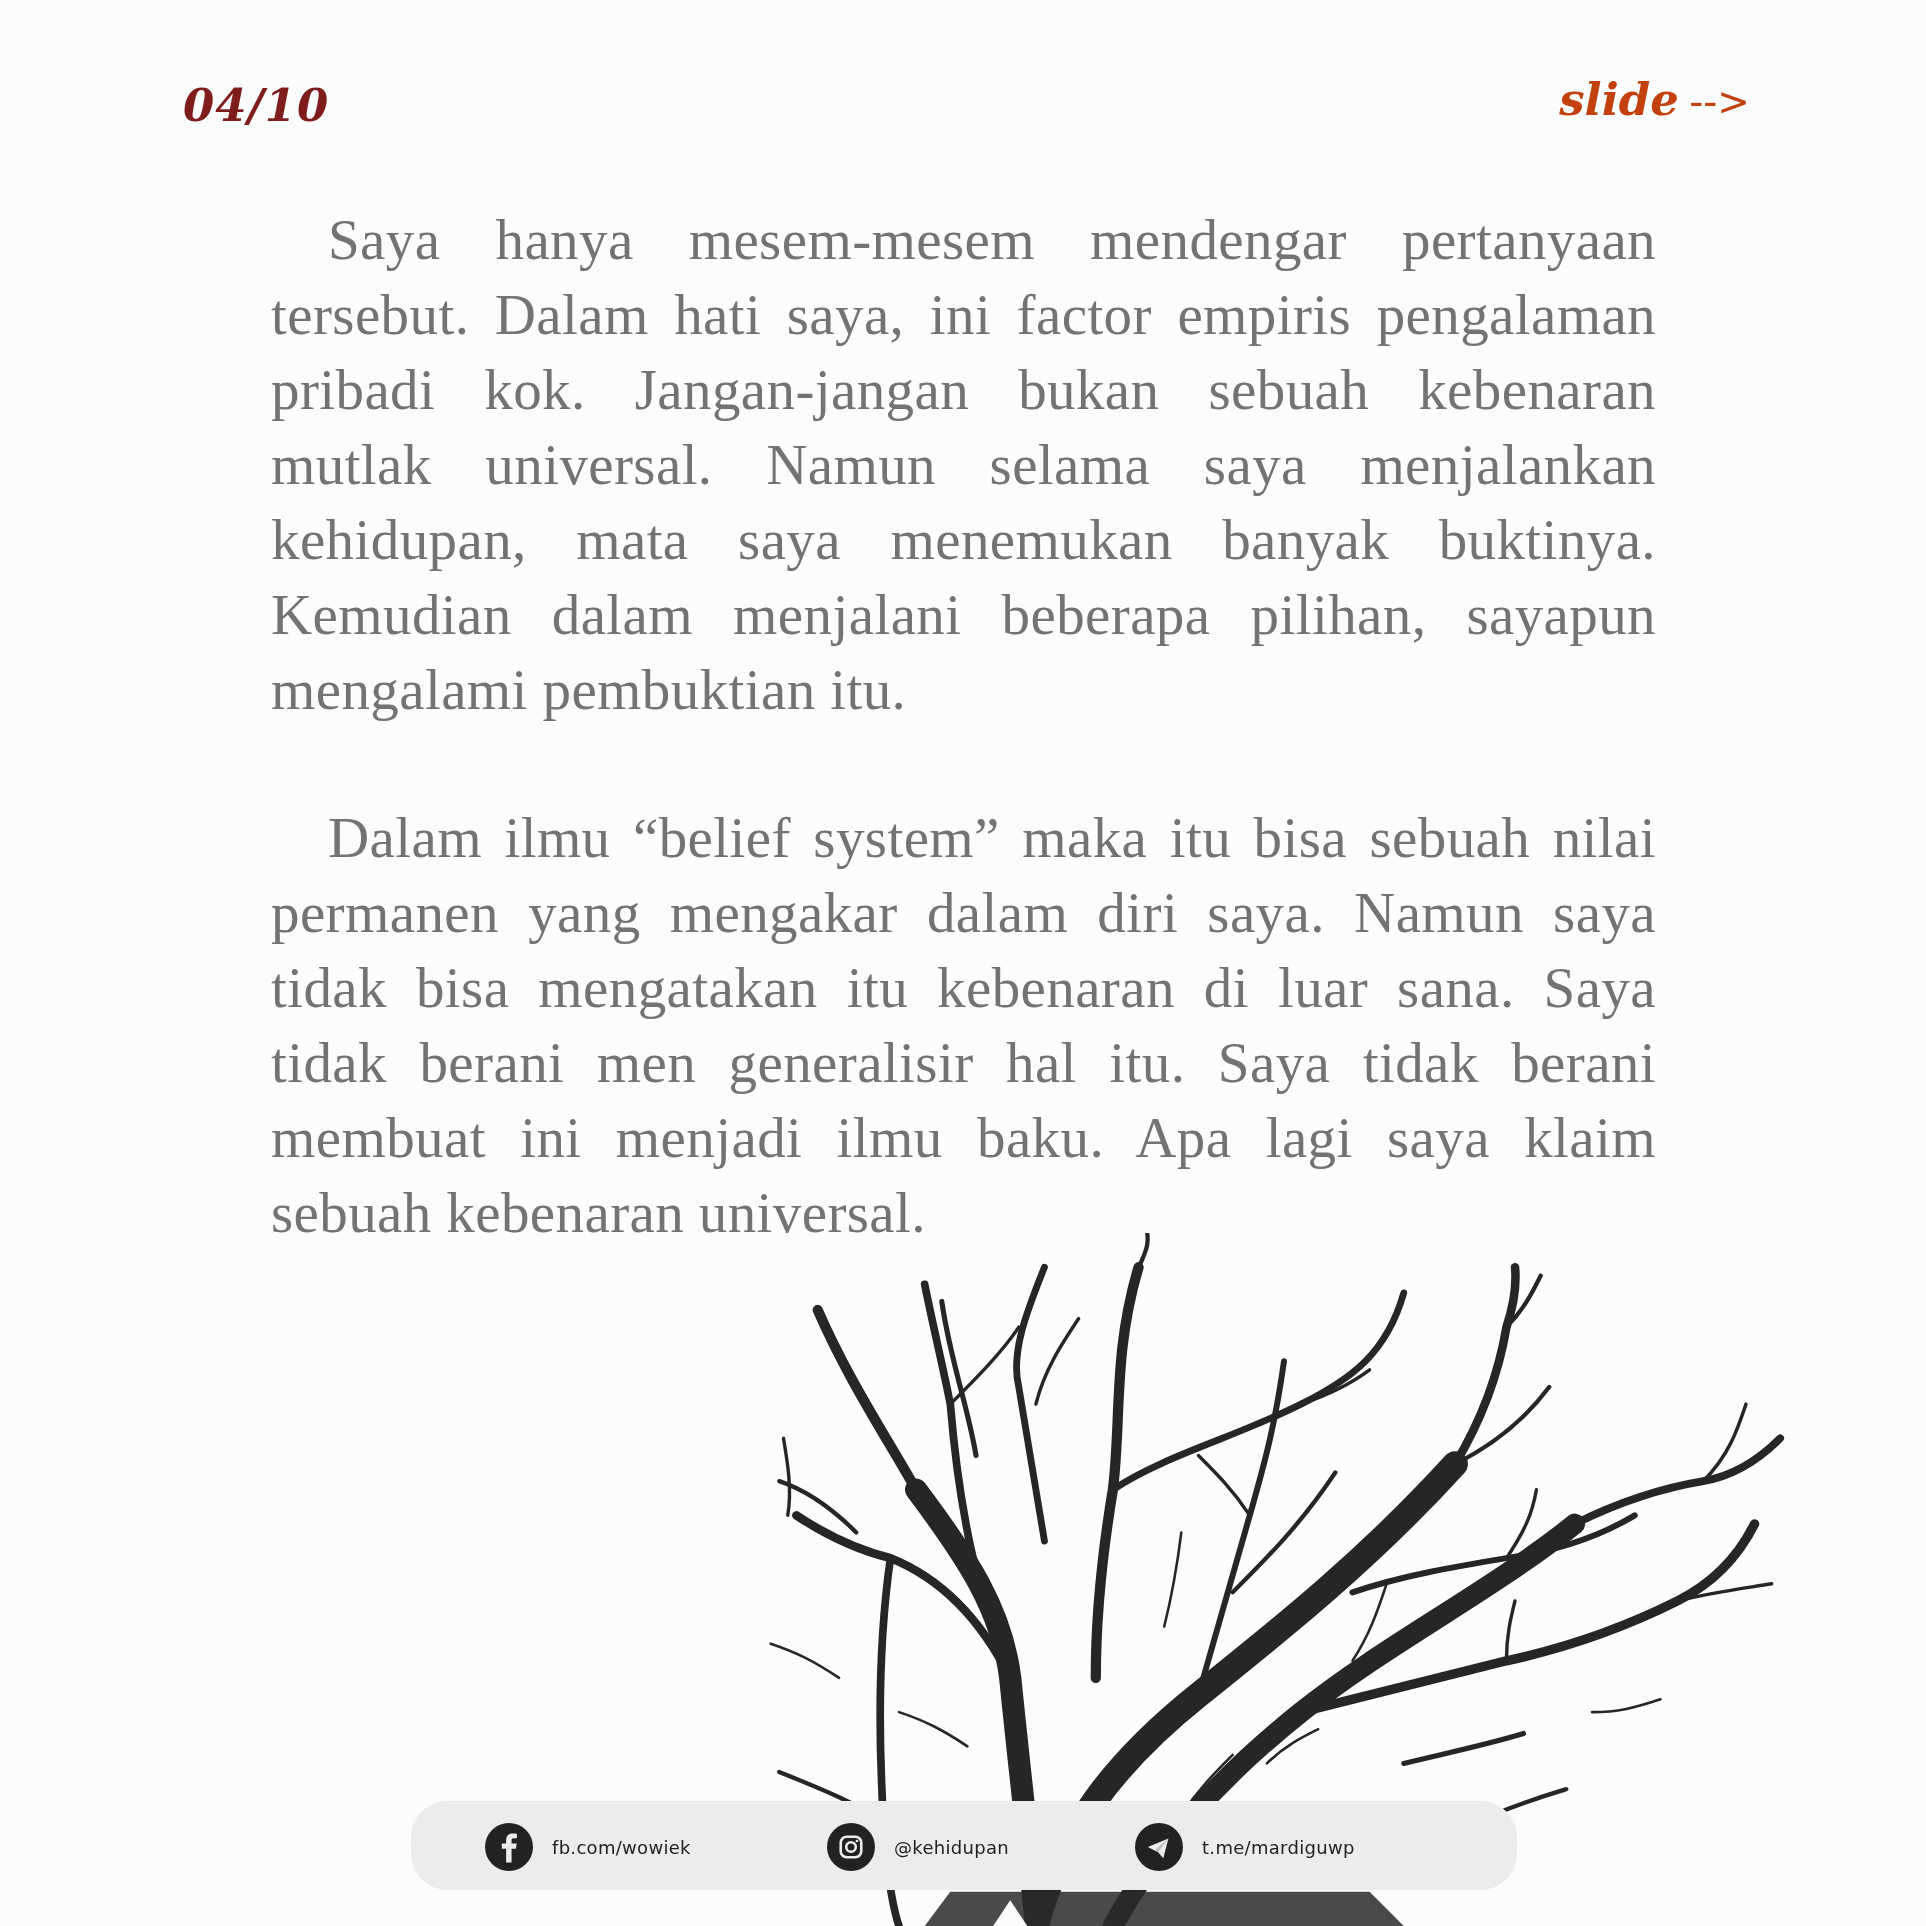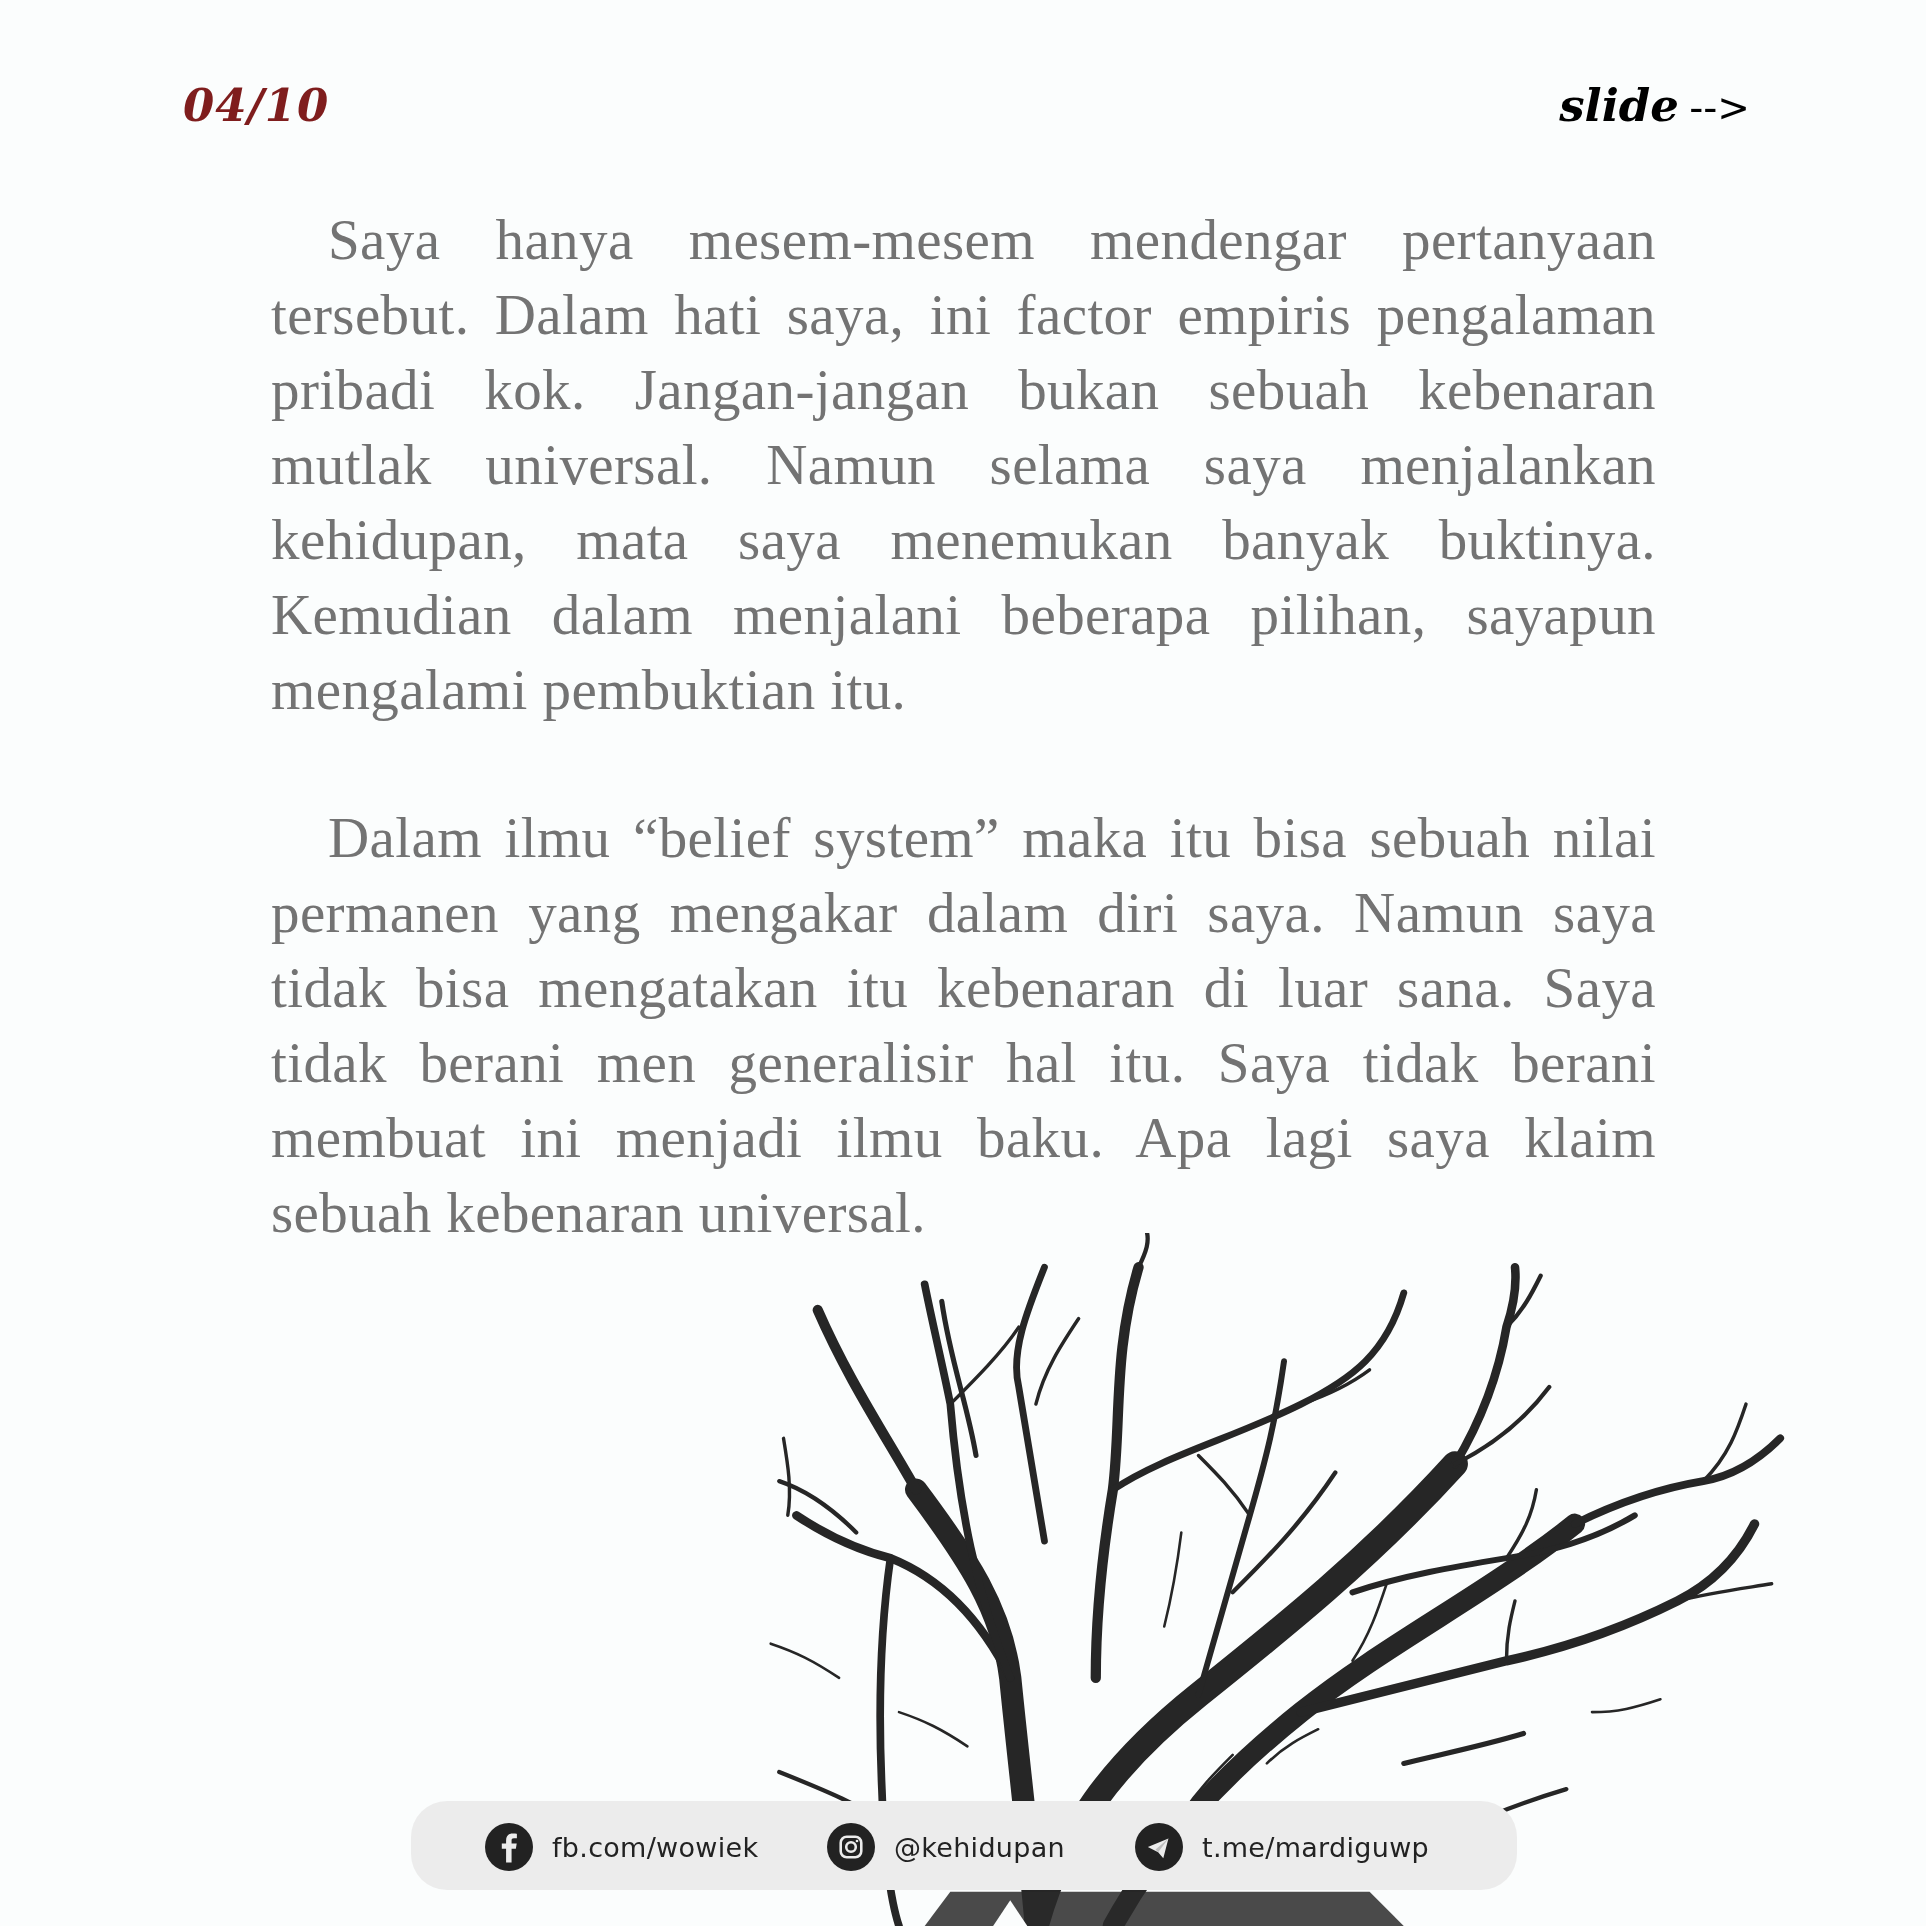--- a/index.html
+++ b/index.html
@@ -9,23 +9,23 @@
     font-family: "Liberation Serif", "DejaVu Serif", serif;
     color: #1f1f1f;
   }
   .page-counter {
     position: absolute; left: 183px; top: 79px;
     font-family: "DejaVu Serif", "Liberation Serif", serif;
     font-style: italic; font-weight: bold; font-size: 45px;
     letter-spacing: 0.9px; color: #7f1d1d;
   }
   .slide-hint {
-    position: absolute; right: 176px; top: 79px;
+    position: absolute; right: 176px; top: 73px;
     font-family: "DejaVu Serif", "Liberation Serif", serif;
-    font-size: 45px; color: #000000;
+    font-size: 45px; color: #c2410c;
   }
   .slide-hint .word { font-style: italic; font-weight: bold; }
   .slide-hint .arrow { font-family: "DejaVu Sans", sans-serif; font-weight: normal; font-size: 39px; margin-left: 10.3px; }
 
   .article {
     position: absolute; left: 271px; top: 202px; width: 1385px;
   }
   .para {
     margin: 0; font-size: 57px; line-height: 75px;
     text-align: justify; text-indent: 57px;
@@ -47,21 +47,21 @@
   }
   .social {
     display: flex; align-items: center; position: absolute; top: 22px;
   }
   .social .ico {
     width: 48px; height: 48px; border-radius: 50%; background: #222;
     display: flex; align-items: center; justify-content: center;
   }
   .social .label {
     font-family: "DejaVu Sans", "Liberation Sans", sans-serif;
-    font-size: 27px; color: #222; margin-left: 19px; letter-spacing: 0.3px;
+    font-size: 18px; color: #222; margin-left: 19px; letter-spacing: 0.3px;
   }
   .social.fb { left: 74px; }
   .social.ig { left: 416px; }
   .social.tg { left: 724px; justify-content: flex-end; }
 </style>
 </head>
 <body>
 
 <div class="page-counter">04/10</div>
 

